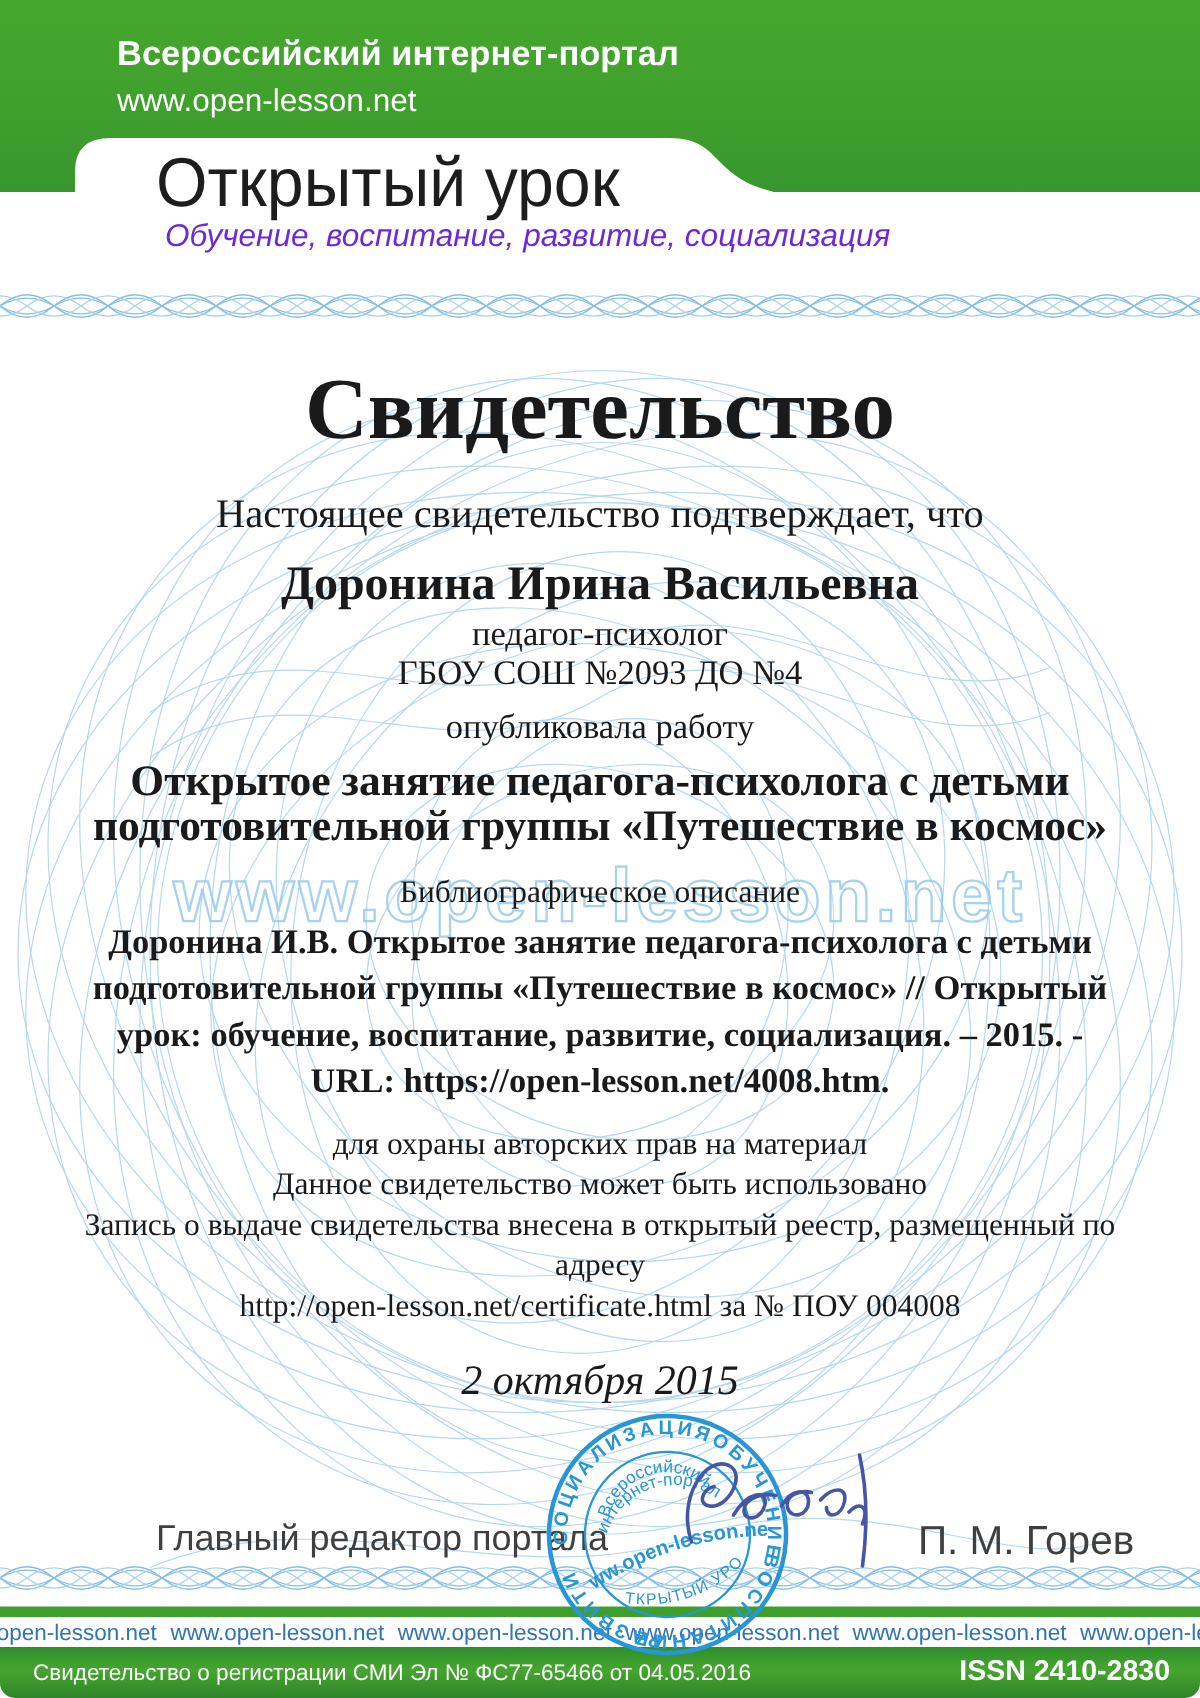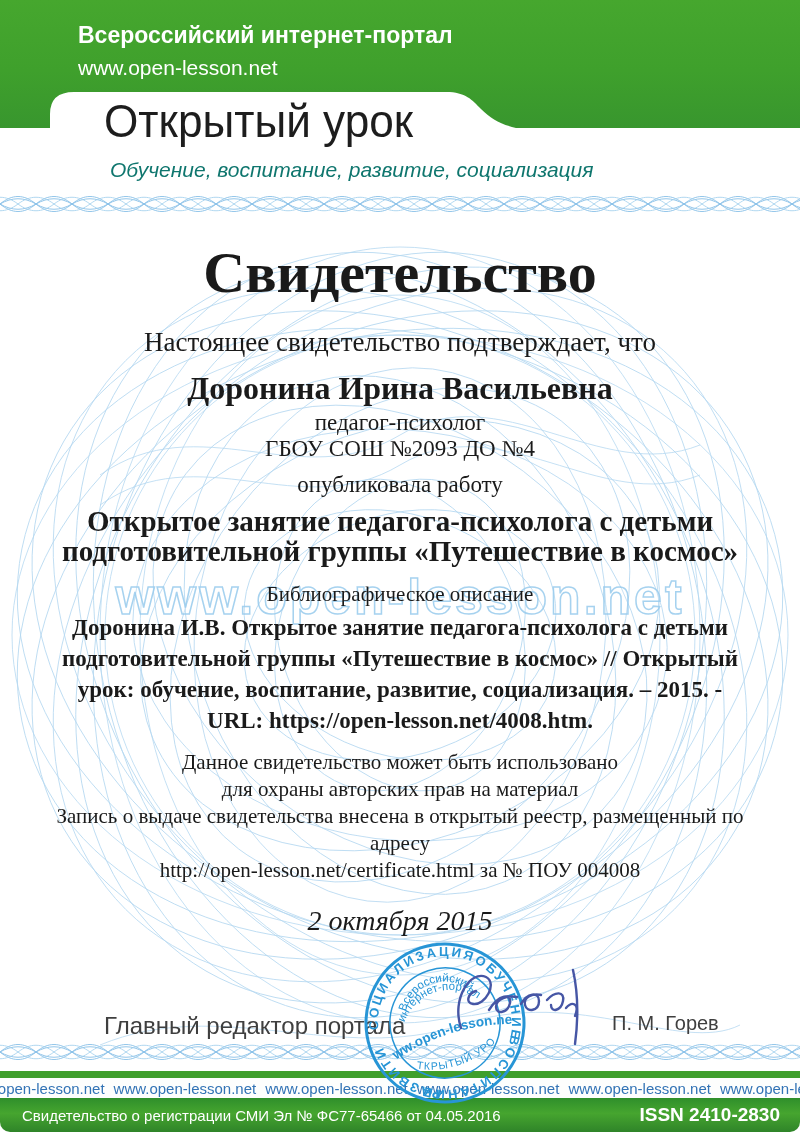--- a/index.html
+++ b/index.html
@@ -10,21 +10,21 @@
   .header{position:absolute;top:0;left:0;width:744px;height:190px;}
   .header .green{position:absolute;top:0;left:0;width:800px;height:128px;
         background:linear-gradient(180deg,#46a72e 0%,#3fa02c 55%,#38962e 100%);}
   .header svg.tab{position:absolute;top:0;left:0;}
   .portal-title{position:absolute;left:78px;top:22px;color:#fff;font-family:"Liberation Sans",sans-serif;
         font-weight:bold;font-size:23px;}
   .portal-url{position:absolute;left:78px;top:56px;color:#fff;font-family:"Liberation Sans",sans-serif;
         font-size:21px;}
   .logo-title{position:absolute;left:104px;top:94px;color:#1d1d1d;font-family:"Liberation Sans",sans-serif;
         font-size:46px;font-weight:500;letter-spacing:0px;transform:scaleX(.96);transform-origin:left top;}
-  .logo-subtitle{position:absolute;left:110px;top:158px;color:#0f766e;font-family:"Liberation Sans",sans-serif;
+  .logo-subtitle{position:absolute;left:110px;top:146px;color:#6d28d9;font-family:"Liberation Sans",sans-serif;
         font-style:italic;font-size:21px;}
 
   
   .band{position:absolute;left:0;width:800px;height:24px;}
   .band.top{top:192px;}
   .band.bottom{top:1040px;}
 
   
   .rosette{position:absolute;top:215px;left:0;width:800px;height:860px;pointer-events:none;}
   .watermark{position:absolute;top:568px;left:0;width:800px;text-align:center;
@@ -42,21 +42,21 @@
   .work-title{margin:9px auto 0;width:710px;font-size:29px;font-weight:bold;line-height:30px;}
   .bib-label{margin-top:17px;font-size:21px;line-height:22px;}
   .bibliography{margin:7px auto 0;width:690px;font-size:23px;font-weight:bold;line-height:31px;text-align:center;}
   .usage{margin:13px auto 0;width:720px;font-size:21px;line-height:27px;}
   .cert-date{margin-top:21px;font-size:28px;font-style:italic;}
 
   
   .editor-label{position:absolute;left:104px;top:1012px;font-family:"Liberation Sans",sans-serif;
         font-size:24px;color:#3f3f3f;}
   .editor-name{position:absolute;left:612px;top:1012px;font-family:"Liberation Sans",sans-serif;
-        font-size:20px;color:#3f3f3f;}
+        font-size:27px;color:#3f3f3f;}
   .stamp{position:absolute;left:345px;top:923px;z-index:5;}
   .stamp text{font-family:"Liberation Sans",sans-serif;fill:#2795d6;}
   .signature{position:absolute;left:445px;top:962px;z-index:6;}
 
   
   .footer{position:absolute;left:0;bottom:0;width:800px;z-index:2;}
   .footer .thin-green{height:7px;background:#3f9f2c;}
   .url-strip{height:20px;background:#fdfefd;display:flex;align-items:center;white-space:nowrap;
         overflow:hidden;font-family:"Liberation Sans",sans-serif;font-size:15px;color:#3273b5;
         margin:0;padding-left:0;}
@@ -138,22 +138,22 @@
     <div class="cert-title">Свидетельство</div>
     <div class="intro">Настоящее свидетельство подтверждает, что</div>
     <div class="recipient">Доронина Ирина Васильевна</div>
     <div class="role">педагог-психолог</div>
     <div class="org">ГБОУ СОШ №2093 ДО №4</div>
     <div class="action">опубликовала работу</div>
     <div class="work-title">Открытое занятие педагога-психолога с детьми подготовительной группы «Путешествие в космос»</div>
     <div class="bib-label">Библиографическое описание</div>
     <div class="bibliography">Доронина И.В. Открытое занятие педагога-психолога с детьми подготовительной группы «Путешествие в космос» // Открытый урок: обучение, воспитание, развитие, социализация. – 2015. - URL: https://open-lesson.net/4008.htm.</div>
     <div class="usage">
+      <div>для охраны авторских прав на материал</div>
       <div>Данное свидетельство может быть использовано</div>
-      <div>для охраны авторских прав на материал</div>
       <div>Запись о выдаче свидетельства внесена в открытый реестр, размещенный по адресу</div>
       <div>http://open-lesson.net/certificate.html за № ПОУ 004008</div>
     </div>
     <div class="cert-date">2 октября 2015</div>
   </div>
 
   <div class="editor-label">Главный редактор портала</div>
   <div class="editor-name">П. М. Горев</div>
 
   <svg class="stamp" width="200" height="200" viewBox="-100 -100 200 200">

